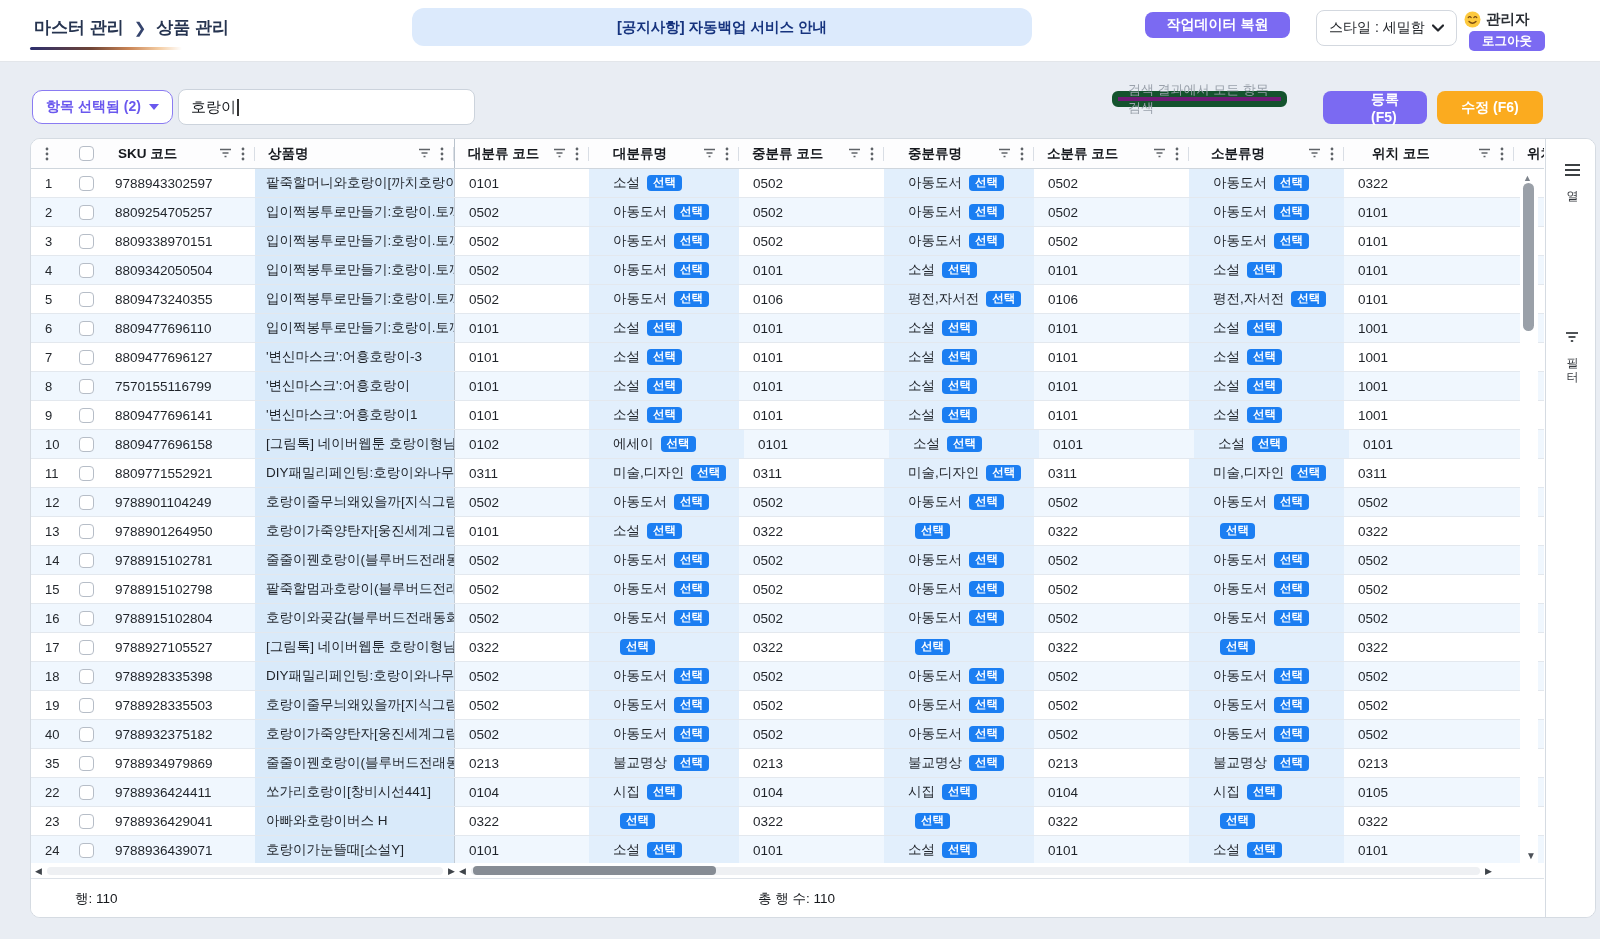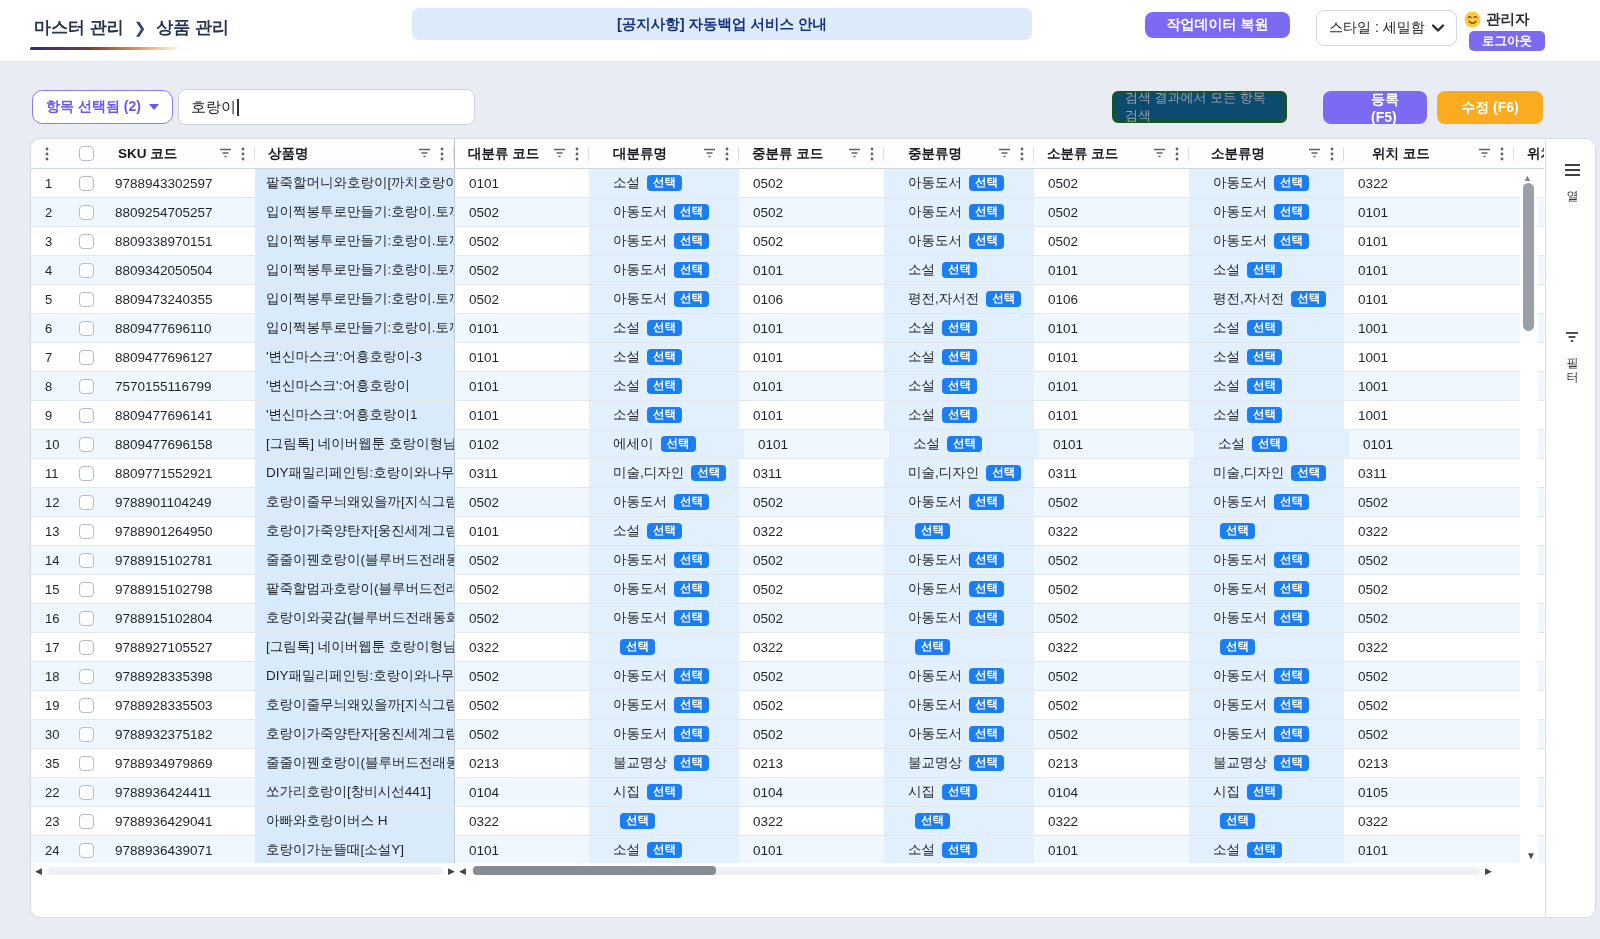--- a/index.html
+++ b/index.html
@@ -5,39 +5,39 @@
   * { margin:0; padding:0; box-sizing:border-box; }
   html,body { width:1600px; height:939px; }
   body { font-family:"Liberation Sans","DejaVu Sans",sans-serif; background:#e9edf3; position:relative; overflow:hidden; }
 
   
   .topbar { position:absolute; left:0; top:0; width:1600px; height:62px; background:#fff; border-bottom:1px solid #e3e6ea; }
   .breadcrumb { position:absolute; left:34px; top:16px; display:flex; align-items:center; gap:10px; font-size:17px; font-weight:bold; color:#263450; }
   .crumb-sep { color:#36456e; font-size:15px; font-weight:bold; }
   .crumb-underline { position:absolute; left:30px; top:47px; width:152px; height:3px; border-radius:2px;
       background:linear-gradient(90deg,#2c2f6e 0%,#6e4436 40%,#c98455 65%,#f4cda4 85%,rgba(244,205,164,0) 100%); }
-  .notice { position:absolute; left:412px; top:8px; width:620px; height:32px; background:var(--banner-bg,#dceafc);
-      border-radius:7px; display:flex; align-items:center; justify-content:center;
+  .notice { position:absolute; left:412px; top:8px; width:620px; height:38px; background:var(--banner-bg,#dceafc);
+      border-radius:12px; display:flex; align-items:center; justify-content:center;
       color:var(--banner-text,#16337e); font-size:14.5px; font-weight:bold; }
   .btn-restore { position:absolute; left:1145px; top:12px; width:145px; height:26px; background:var(--purple,#7b6af2);
       border-radius:8px; color:#fff; font-size:14px; font-weight:bold; display:flex; align-items:center; justify-content:center; cursor:pointer; }
   .style-select { position:absolute; left:1316px; top:10px; width:141px; height:36px; background:#fff; border:1px solid #d3d8df;
       border-radius:8px; display:flex; align-items:center; justify-content:space-between; padding:0 12px; font-size:14px; color:#1e2126; cursor:pointer; }
   .user-box { position:absolute; left:1464px; top:10px; width:130px; display:flex; align-items:center; gap:5px; font-size:14.5px; color:#2a2e34; font-weight:bold; }
   .btn-logout { position:absolute; left:1469px; top:31px; width:76px; height:20px; background:var(--purple,#7b6af2); border-radius:5px;
       color:#fff; font-size:12.5px; font-weight:bold; display:flex; align-items:center; justify-content:center; cursor:pointer; }
 
   
   .btn-selected { position:absolute; left:32px; top:90px; width:141px; height:34px; background:#fff; border:1.5px solid #8a7bf2;
       border-radius:10px; color:#6a58ee; font-size:14px; font-weight:bold; display:flex; align-items:center; justify-content:center; gap:8px; cursor:pointer; }
   .tri-down { width:0; height:0; border-left:5px solid transparent; border-right:5px solid transparent; border-top:6px solid #6a58ee; }
   .search-input { position:absolute; left:178px; top:89px; width:297px; height:36px; background:#fff; border:1px solid #ccd3dc;
       border-radius:8px; display:flex; align-items:center; padding:0 12px; font-size:15px; color:#15181c; }
   .caret { display:inline-block; width:1.5px; height:17px; background:#333; margin-left:1px; }
-  .search-all { position:absolute; left:1112px; top:91px; width:175px; height:32px; background:#0c4a6e; border:3px solid #14532d;
+  .search-all { position:absolute; left:1112px; top:91px; width:175px; height:16px; background:#701a75; border:6px solid #14532d;
       border-radius:6px; display:flex; align-items:center; padding:0 10px; font-size:13px; color:#9aa1ab; }
   .btn-register { position:absolute; left:1323px; top:91px; width:104px; height:33px; background:var(--purple,#7b6af2); border-radius:8px;
       color:#fff; font-size:14px; font-weight:bold; display:flex; align-items:center; justify-content:center; cursor:pointer;padding-left:48px; }
   .btn-modify { position:absolute; left:1437px; top:91px; width:106px; height:33px; background:var(--orange,#fbab1f); border-radius:8px;
       color:#fff; font-size:14px; font-weight:bold; display:flex; align-items:center; justify-content:center; cursor:pointer; }
 
   
   .card { position:absolute; left:30px; top:138px; width:1566px; height:780px; background:#fff;
       border:1px solid #d5dbe2; border-radius:10px; overflow:hidden; }
   .grid-zone { position:absolute; left:0; top:0; width:1513px; height:724px; overflow:hidden; }
@@ -746,21 +746,21 @@
           </div>
           <div class="tc c-code" style="width: 155px;">0502</div>
           <div class="tc c-name" style="width: 155px;">
             <span>아동도서</span>
             <span class="badge">선택</span>
           </div>
           <div class="tc c-code" style="width: 170px;">0502</div>
           <div class="tc c-code" style="width: 40px;"></div>
         </div>
         <div class="trow alt">
-          <div class="tc c-num">30</div>
+          <div class="tc c-num">40</div>
           <div class="tc c-chk">
             <div class="chkbox"></div>
           </div>
           <div class="tc c-sku">9788932375182</div>
           <div class="tc c-prod">호랑이가죽양탄자[웅진세계그림책23</div>
           <div class="tc c-code" style="width: 134px;">0502</div>
           <div class="tc c-name" style="width: 150px;">
             <span>아동도서</span>
             <span class="badge">선택</span>
           </div>
@@ -890,20 +890,24 @@
       <div class="h-arrow" style="right:0;">▶</div>
     </div>
     <div class="hbar" style="left:428px; width:1033px;">
       <div class="h-arrow" style="left:0;">◀</div>
       <div class="hbar-track" style="left:12px; width:1009px;"></div>
       <div class="h-thumb" style="left:14px; width:243px;"></div>
       <div class="h-arrow" style="right:0;">▶</div>
     </div>
   </div>
 
+  <div class="g-footer">
+    <span class="foot-rows">행: 110</span>
+    <span class="foot-total">총 행 수: 110</span>
+  </div>
 
   <div class="rail">
     <div class="rail-group" style="top:25px;">
       <div class="hamb">
           <span></span>
           <span></span>
           <span></span>
         </div>
       <div class="rail-label">열</div>
     </div>

